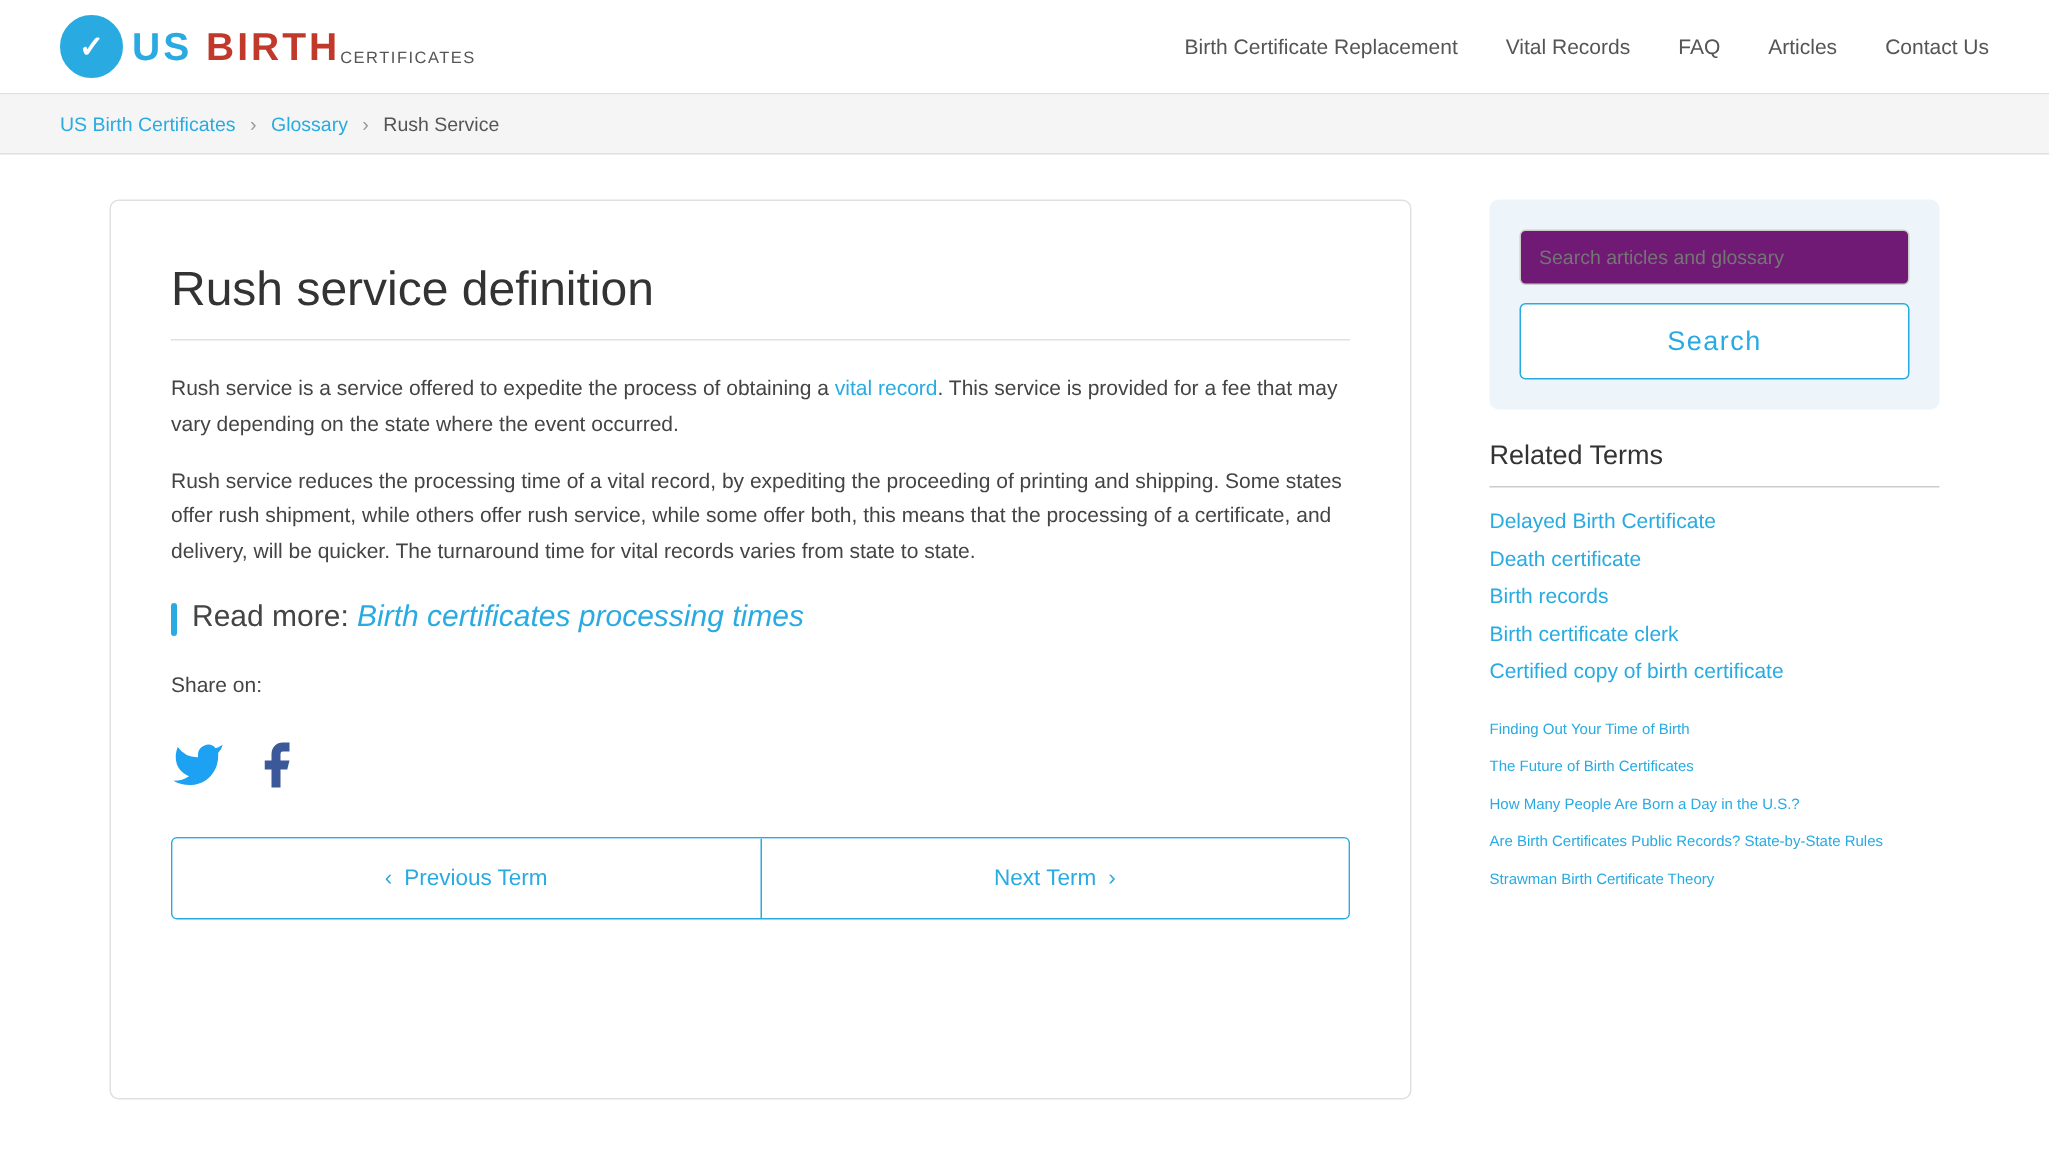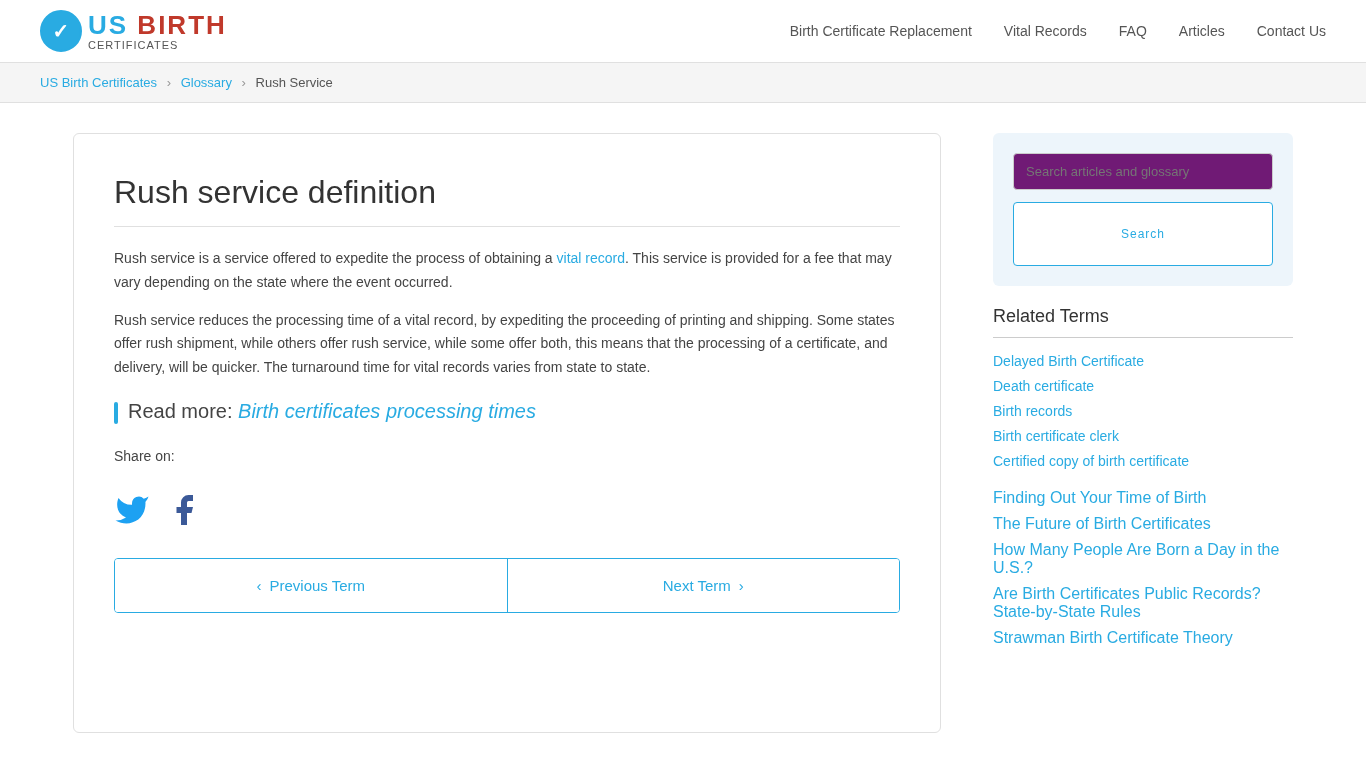--- a/index.html
+++ b/index.html
@@ -27,22 +27,23 @@
       display: flex;
       align-items: center;
       justify-content: center;
       color: #fff;
       font-size: 20px;
       font-weight: bold;
       border: 2px solid #29abe2;
     }
     .logo-text {
       display: flex;
-      flex-direction: column;
+      flex-direction: row;
       line-height: 1.1;
+      align-items: flex-end;
     }
     .logo-us {
       font-size: 26px;
       font-weight: 900;
       color: #c0392b;
       letter-spacing: 2px;
     }
     .logo-us span {
       color: #29abe2;
     }
@@ -218,26 +219,26 @@
       border: 1px solid #ccc;
       border-radius: 4px;
       font-size: 13px;
       color: #999;
       background: #701a75;
       margin-bottom: 12px;
       outline: none;
     }
     .search-button {
       width: 100%;
-      padding: 24px;
+      padding: 14px;
       background: #fff;
       border: 1px solid #29abe2;
       border-radius: 4px;
       color: #29abe2;
-      font-size: 12px;
+      font-size: 18px;
       cursor: pointer;
       letter-spacing: 1px;
     }
 
     .related-terms {
       margin-bottom: 20px;
     }
     .related-terms h3 {
       font-size: 18px;
       font-weight: 400;
@@ -273,21 +274,21 @@
     .recent-articles ul {
       list-style: none;
       padding: 0;
     }
     .recent-articles ul li {
       margin-bottom: 8px;
     }
     .recent-articles ul li a {
       color: #29abe2;
       text-decoration: none;
-      font-size: 16px;
+      font-size: 10px;
     }
   </style>
 </head>
 <body>
 
 <header class="header">
   <div class="logo">
     <div class="logo-icon">✓</div>
     <div class="logo-text">
       <div class="logo-us"><span>US</span> BIRTH</div>

